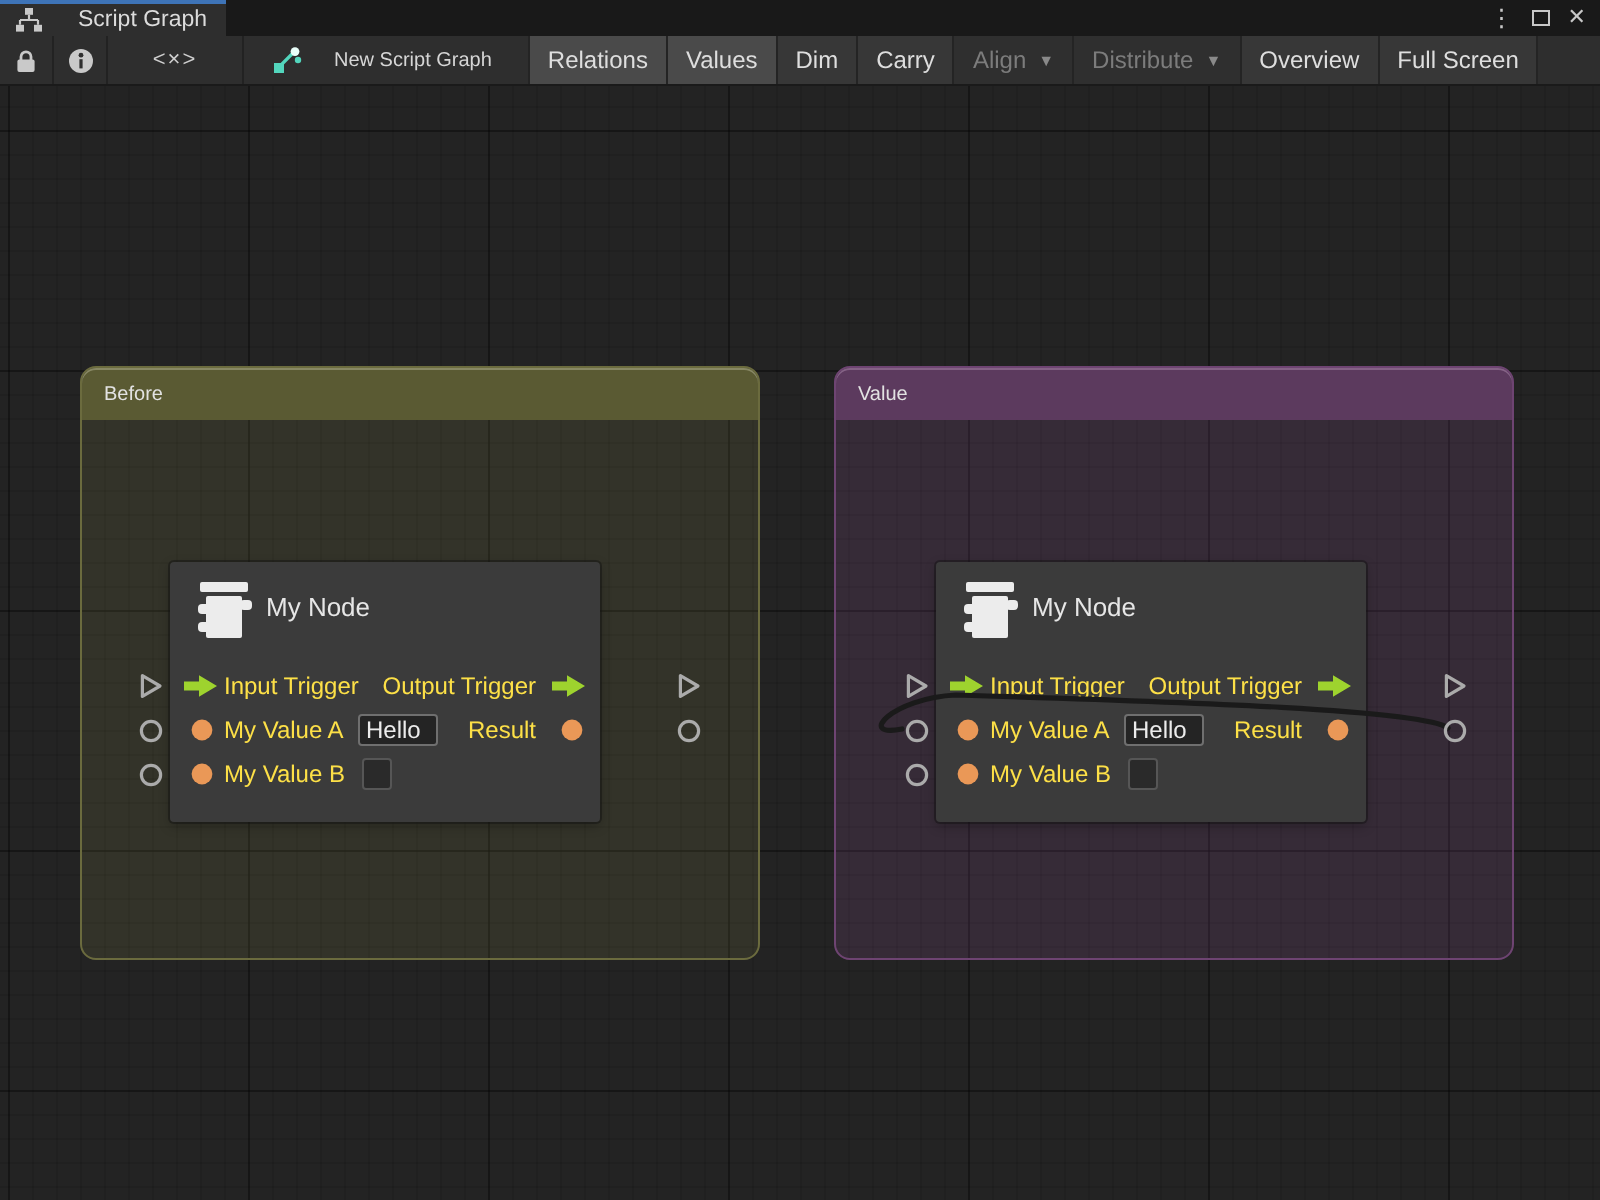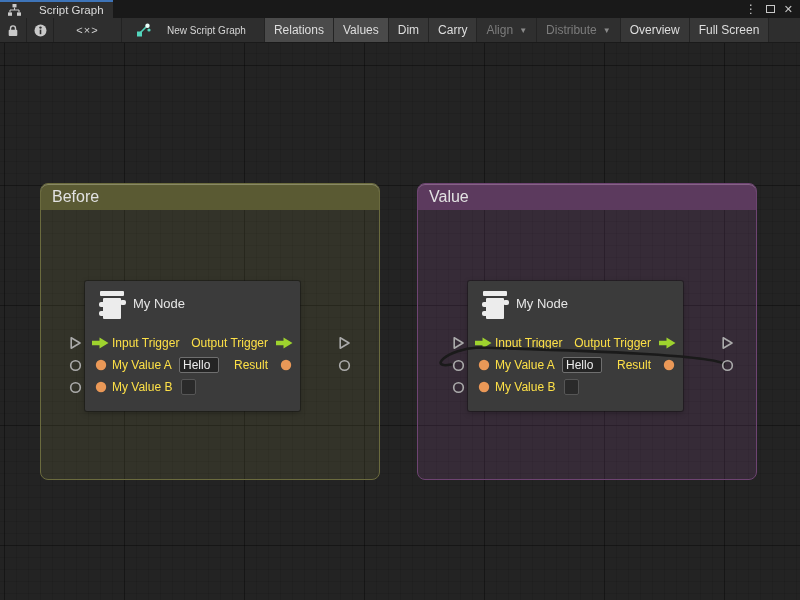--- a/index.html
+++ b/index.html
@@ -42,21 +42,21 @@
       linear-gradient(90deg, rgba(0,0,0,0.30) 1px, transparent 1px),
       linear-gradient(rgba(0,0,0,0.30) 1px, transparent 1px),
       linear-gradient(90deg, rgba(0,0,0,0.09) 1px, transparent 1px),
       linear-gradient(rgba(0,0,0,0.09) 1px, transparent 1px);
     background-size:120px 120px,120px 120px,12px 12px,12px 12px;
     background-position:4px 0,0 22px,4px 0,0 10px;
     overflow:hidden;
   }
   
   .group{position:absolute;width:340px;height:297px;border-radius:8px;}
-  .group-header{height:26px;border-radius:7px 7px 0 0;display:flex;align-items:center;padding-left:11px;font-size:16px;color:#e2e2e2;}
+  .group-header{height:26px;border-radius:7px 7px 0 0;display:flex;align-items:center;padding-left:11px;font-size:10px;color:#e2e2e2;}
   .group.before{left:40px;top:140px;border:1px solid #6b6b3e;background:rgba(150,150,75,0.14);}
   .group.before .group-header{background:#5a5a33;box-shadow:inset 0 1px 0 rgba(255,255,230,0.28);}
   .group.after{left:417px;top:140px;border:1px solid #6e4472;background:rgba(170,95,175,0.14);}
   .group.after .group-header{background:#5c3a5e;box-shadow:inset 0 1px 0 rgba(255,220,255,0.25);}
   
   .node{position:absolute;width:215px;height:130px;background:#3b3b3b;border-radius:2px;
         box-shadow:0 0 0 1px rgba(18,18,18,0.45), 0 2px 6px rgba(0,0,0,0.25);}
   .node-header{position:absolute;left:0;top:0;width:100%;height:48px;}
   .unit-icon{position:absolute;left:14px;top:9px;width:27px;height:31px;}
   .unit-icon .bar{position:absolute;left:1px;top:1px;width:24px;height:5px;background:#ececec;border-radius:1px;}

